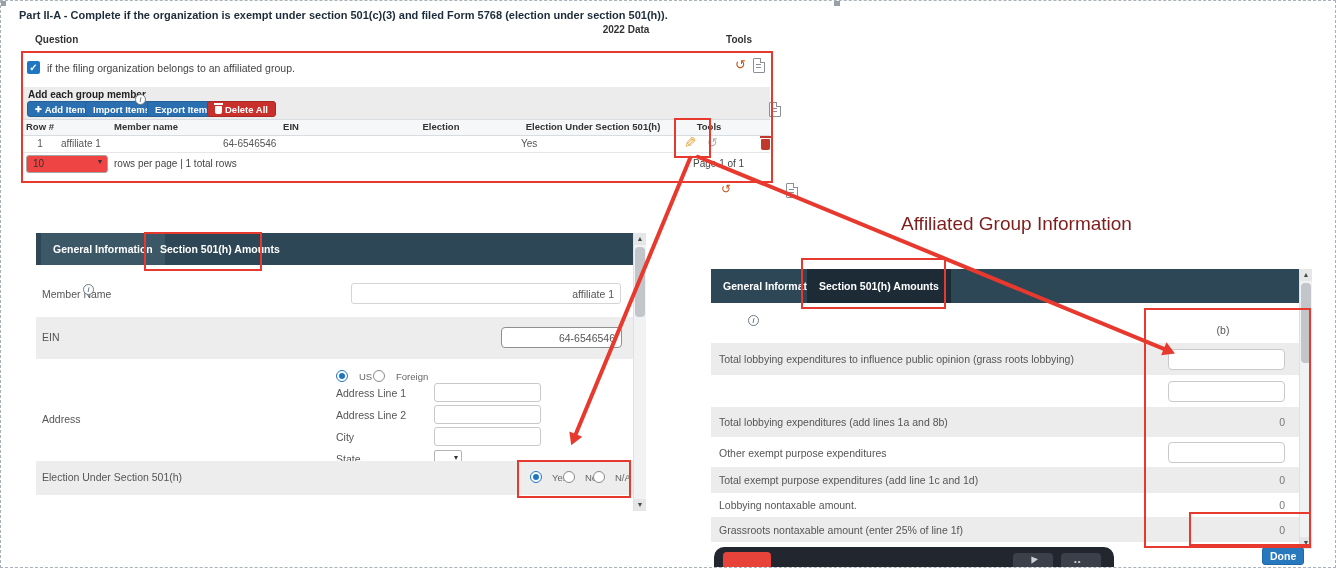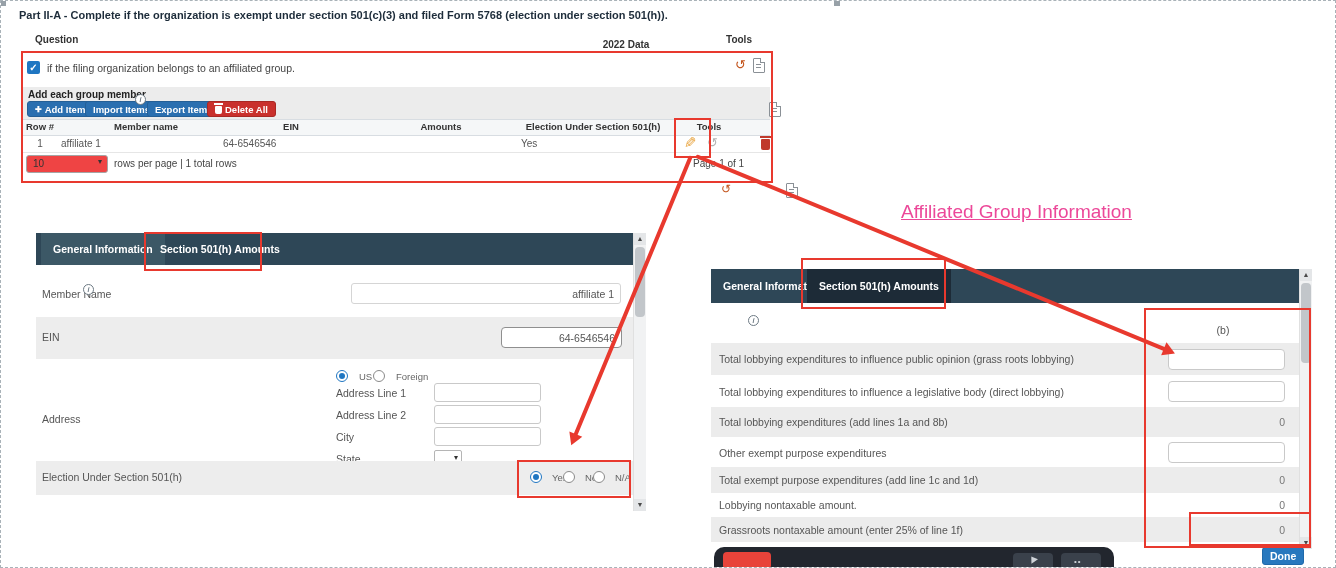--- a/index.html
+++ b/index.html
@@ -76,21 +76,21 @@
 <div id="screen">
 
   
   <div class="handle" style="left:-1px;top:-1px;"></div>
   <div class="handle" style="left:833px;top:-1px;"></div>
 
   
   <div class="abs part-title" style="left:18px;top:8px;">Part II-A - Complete if the organization is exempt under section 501(c)(3) and filed Form 5768 (election under section 501(h)).</div>
 
   <div class="abs colhdr" style="left:34px;top:33px;">Question</div>
-  <div class="abs colhdr" style="left:580px;top:38px;width:90px;text-align:center;">2022 Data</div>
+  <div class="abs colhdr" style="left:580px;top:23px;width:90px;text-align:center;">2022 Data</div>
   <div class="abs colhdr" style="left:714px;top:33px;width:48px;text-align:center;">Tools</div>
 
   
   <div class="abs checkbox" style="left:26px;top:60px;">✓</div>
   <div class="abs lbl" style="left:46px;top:61px;color:#444;">if the filing organization belongs to an affiliated group.</div>
   <div class="abs undo-ic" style="left:734px;top:57px;">↺</div>
   <div class="abs doc-ic" style="left:752px;top:57px;"></div>
 
   
   <div class="abs graysec" style="left:21px;top:86px;width:748px;height:32px;"></div>
@@ -110,21 +110,21 @@
     <span class="trash-ic white"></span>
     <span>Delete All</span>
   </div>
   <div class="abs doc-ic" style="left:752px;top:101px;z-index:2;"></div>
 
   
   <div class="abs thead" style="left:21px;top:118px;width:748px;height:15px;"></div>
   <div class="abs th" style="left:22px;top:120px;width:34px;">Row #</div>
   <div class="abs th" style="left:60px;top:120px;width:170px;">Member name</div>
   <div class="abs th" style="left:230px;top:120px;width:120px;">EIN</div>
-  <div class="abs th" style="left:390px;top:120px;width:100px;">Amounts</div>
+  <div class="abs th" style="left:390px;top:120px;width:100px;">Election</div>
   <div class="abs th" style="left:508px;top:120px;width:168px;">Election Under Section 501(h)</div>
   <div class="abs th" style="left:660px;top:120px;width:96px;">Tools</div>
 
   <div class="abs" style="left:21px;top:133px;width:748px;height:18px;border-bottom:1px solid #e6e6e6;"></div>
   <div class="abs td" style="left:22px;top:137px;width:34px;text-align:center;">1</div>
   <div class="abs td" style="left:60px;top:137px;">affiliate 1</div>
   <div class="abs td" style="left:222px;top:137px;">64-6546546</div>
   <div class="abs td" style="left:520px;top:137px;">Yes</div>
   <div class="abs pencil-ic" style="left:683px;top:134px;">✎</div>
   <div class="abs undo-ic gray" style="left:706px;top:135px;">↺</div>
@@ -193,21 +193,21 @@
   <div class="abs graysec" style="left:35px;top:460px;width:597px;height:34px;background:#ededed;"></div>
   <div class="abs lbl" style="left:41px;top:470px;z-index:2;">Election Under Section 501(h)</div>
   <span class="abs radio checked" style="left:529px;top:470px;z-index:2;"></span>
   <span class="abs radlbl" style="left:543px;top:471px;z-index:2;">Yes</span>
   <span class="abs radio" style="left:562px;top:470px;z-index:2;"></span>
   <span class="abs radlbl" style="left:576px;top:471px;z-index:2;">No</span>
   <span class="abs radio" style="left:592px;top:470px;z-index:2;"></span>
   <span class="abs radlbl" style="left:606px;top:471px;z-index:2;">N/A</span>
 
   
-  <div class="abs" style="left:900px;top:200px;font-size:19px;color:#ec4899;text-decoration:underline;">Affiliated Group Information</div>
+  <div class="abs" style="left:900px;top:212px;font-size:19px;color:#7f1d1d;">Affiliated Group Information</div>
 
   <div class="abs tabbar" style="left:710px;top:268px;width:588px;height:34px;">
     <div class="tab" style="position:absolute;left:0;top:0;height:34px;">
       <span>General Information</span>
     </div>
     <div class="tab dark" style="position:absolute;left:96px;top:0;height:34px;">
       <span>Section 501(h) Amounts</span>
     </div>
   </div>
 
@@ -220,21 +220,20 @@
 
   
   <div class="abs info-ic" style="left:747px;top:314px;">i</div>
   <div class="abs lbl" style="left:1190px;top:323px;width:64px;text-align:center;color:#555;">(b)</div>
 
   
   <div class="abs graysec" style="left:710px;top:342px;width:588px;height:32px;"></div>
   <div class="abs lbl" style="left:718px;top:352px;width:420px;z-index:2;">Total lobbying expenditures to influence public opinion (grass roots lobbying)</div>
   <input class="abs inp" style="left: 1167px; top: 348px; width: 117px; border-radius: 4px; z-index: 2;">
 
-  <div class="abs lbl" style="left:718px;top:385px;width:420px;">Total lobbying expenditures to influence a legislative body (direct lobbying)</div>
   <input class="abs inp" style="left: 1167px; top: 380px; width: 117px; border-radius: 4px;">
 
   <div class="abs graysec" style="left:710px;top:406px;width:588px;height:30px;"></div>
   <div class="abs lbl" style="left:718px;top:415px;width:420px;z-index:2;">Total lobbying expenditures (add lines 1a and 8b)</div>
   <div class="abs val" style="left:1184px;top:415px;width:100px;text-align:right;z-index:2;">0</div>
 
   <div class="abs lbl" style="left:718px;top:446px;width:420px;">Other exempt purpose expenditures</div>
   <input class="abs inp" style="left: 1167px; top: 441px; width: 117px; border-radius: 4px;">
 
   <div class="abs graysec" style="left:710px;top:466px;width:588px;height:26px;"></div>

